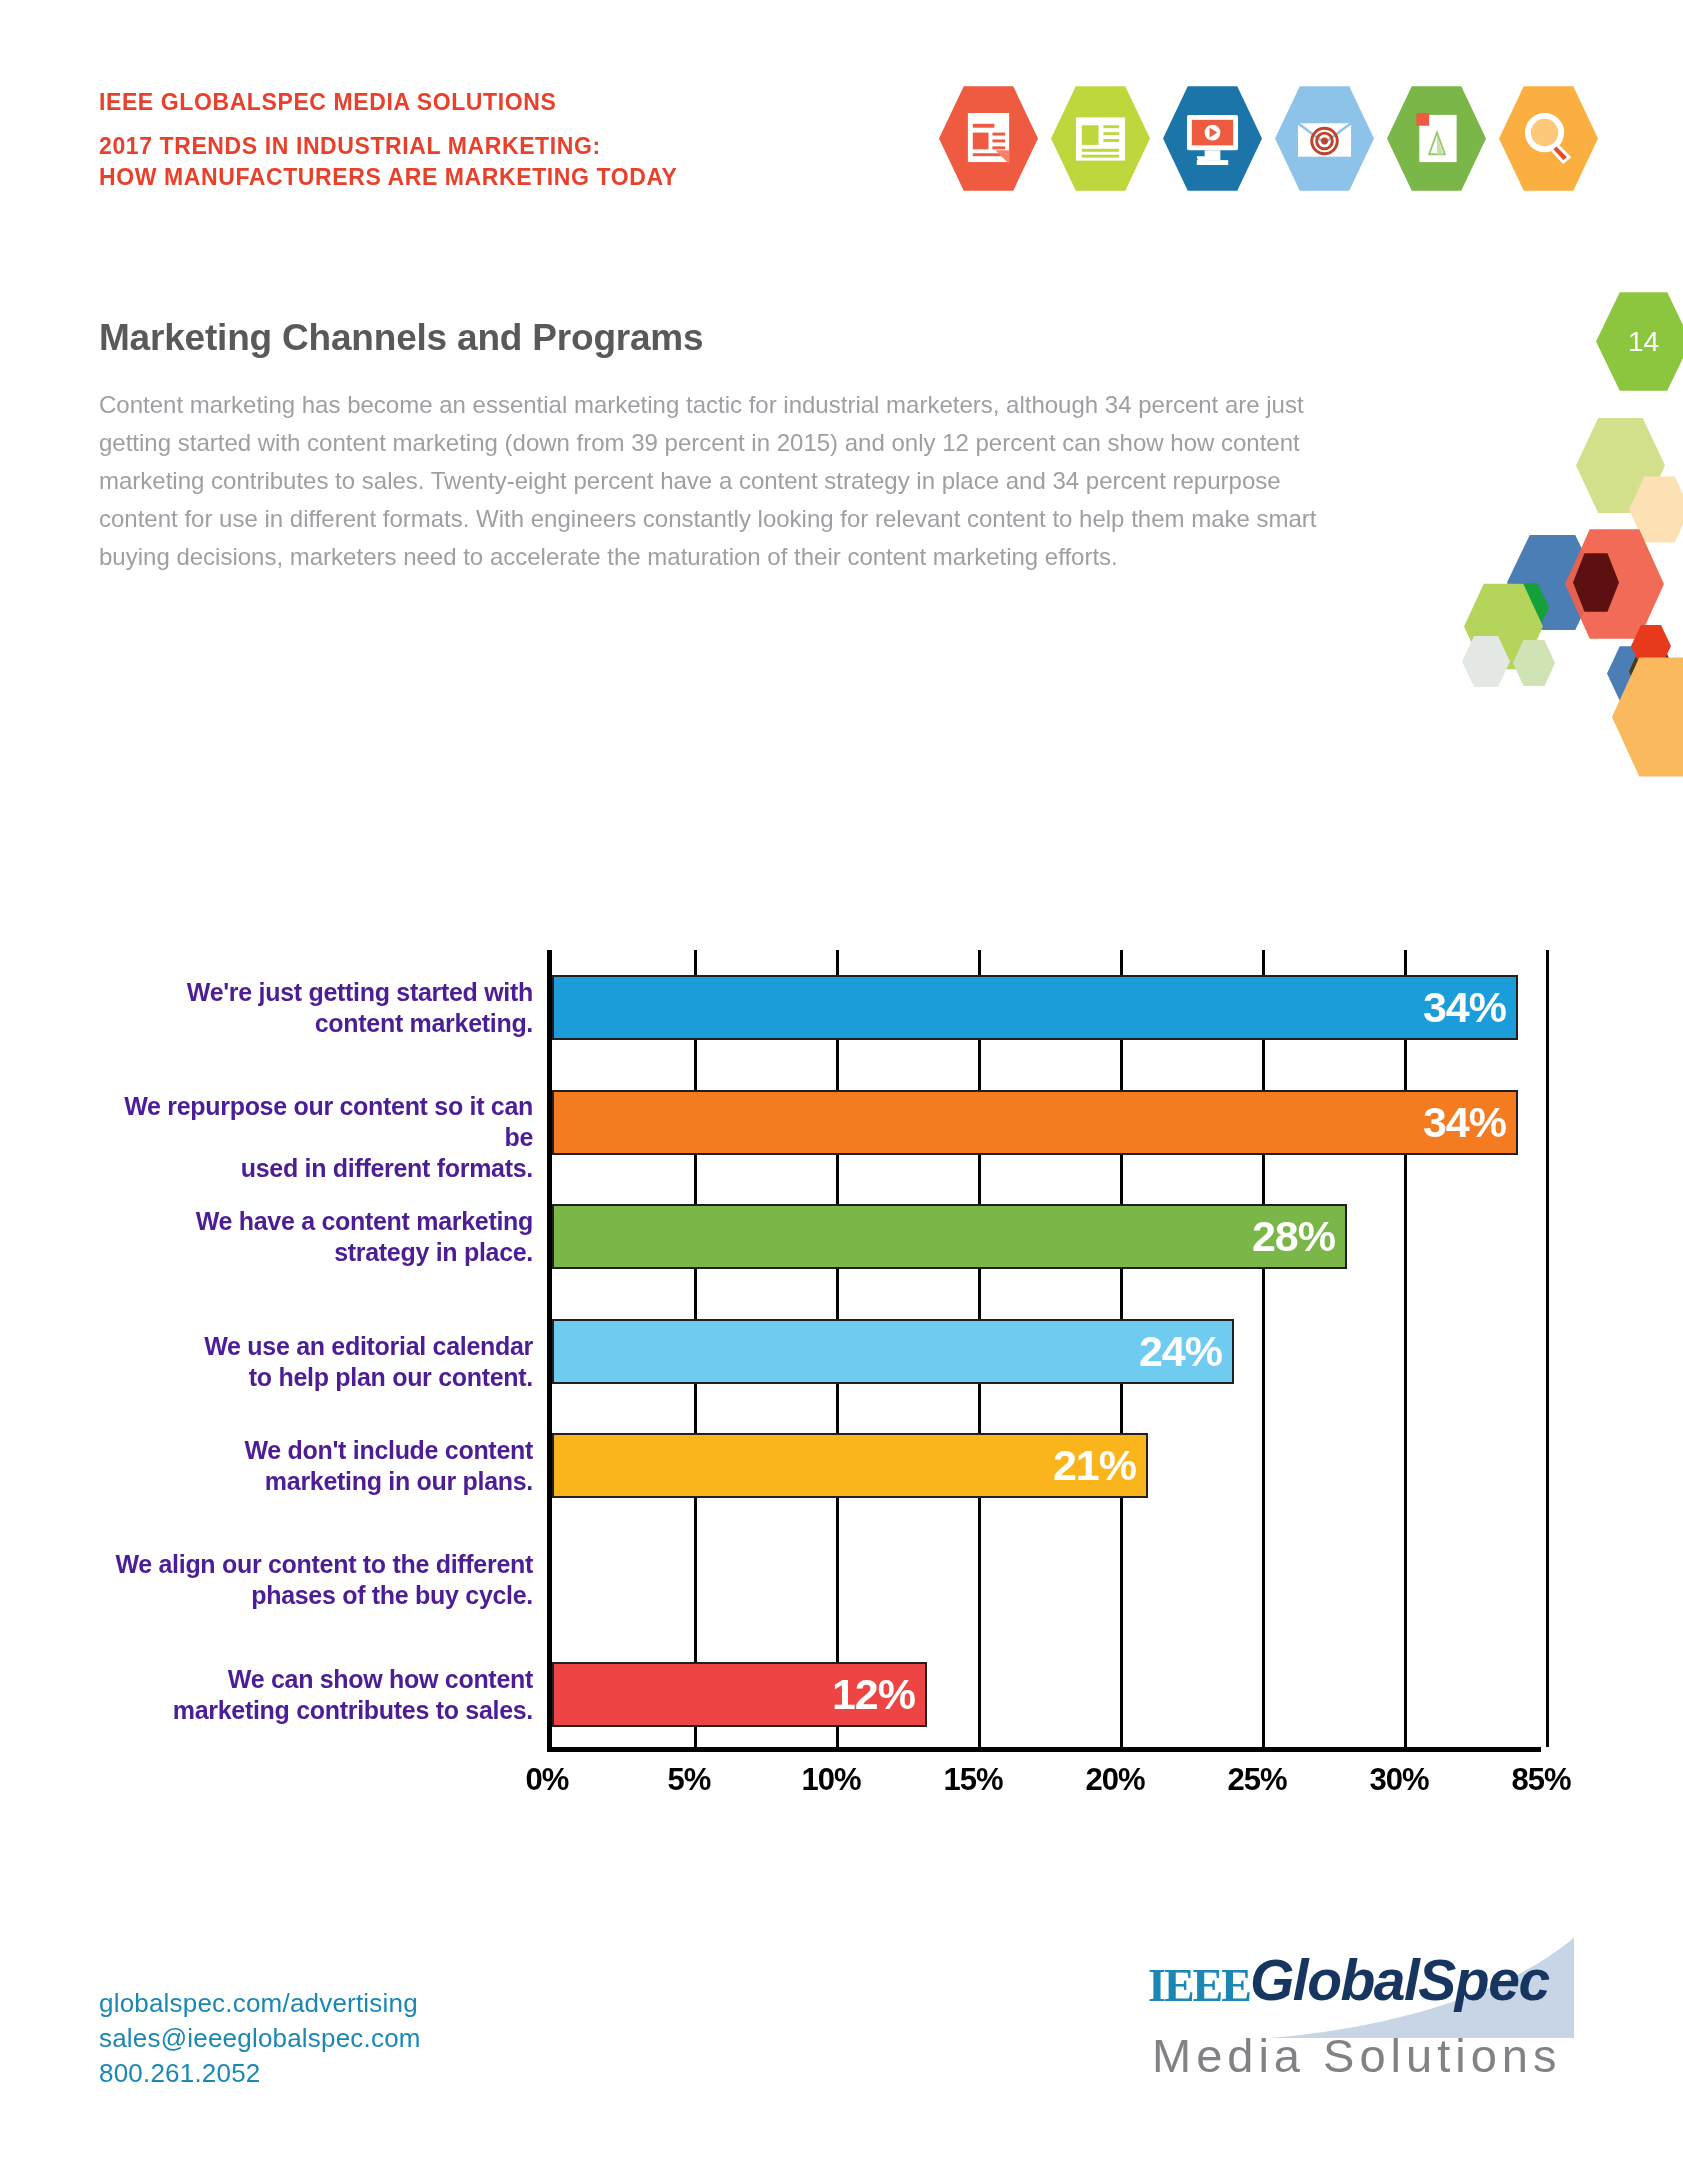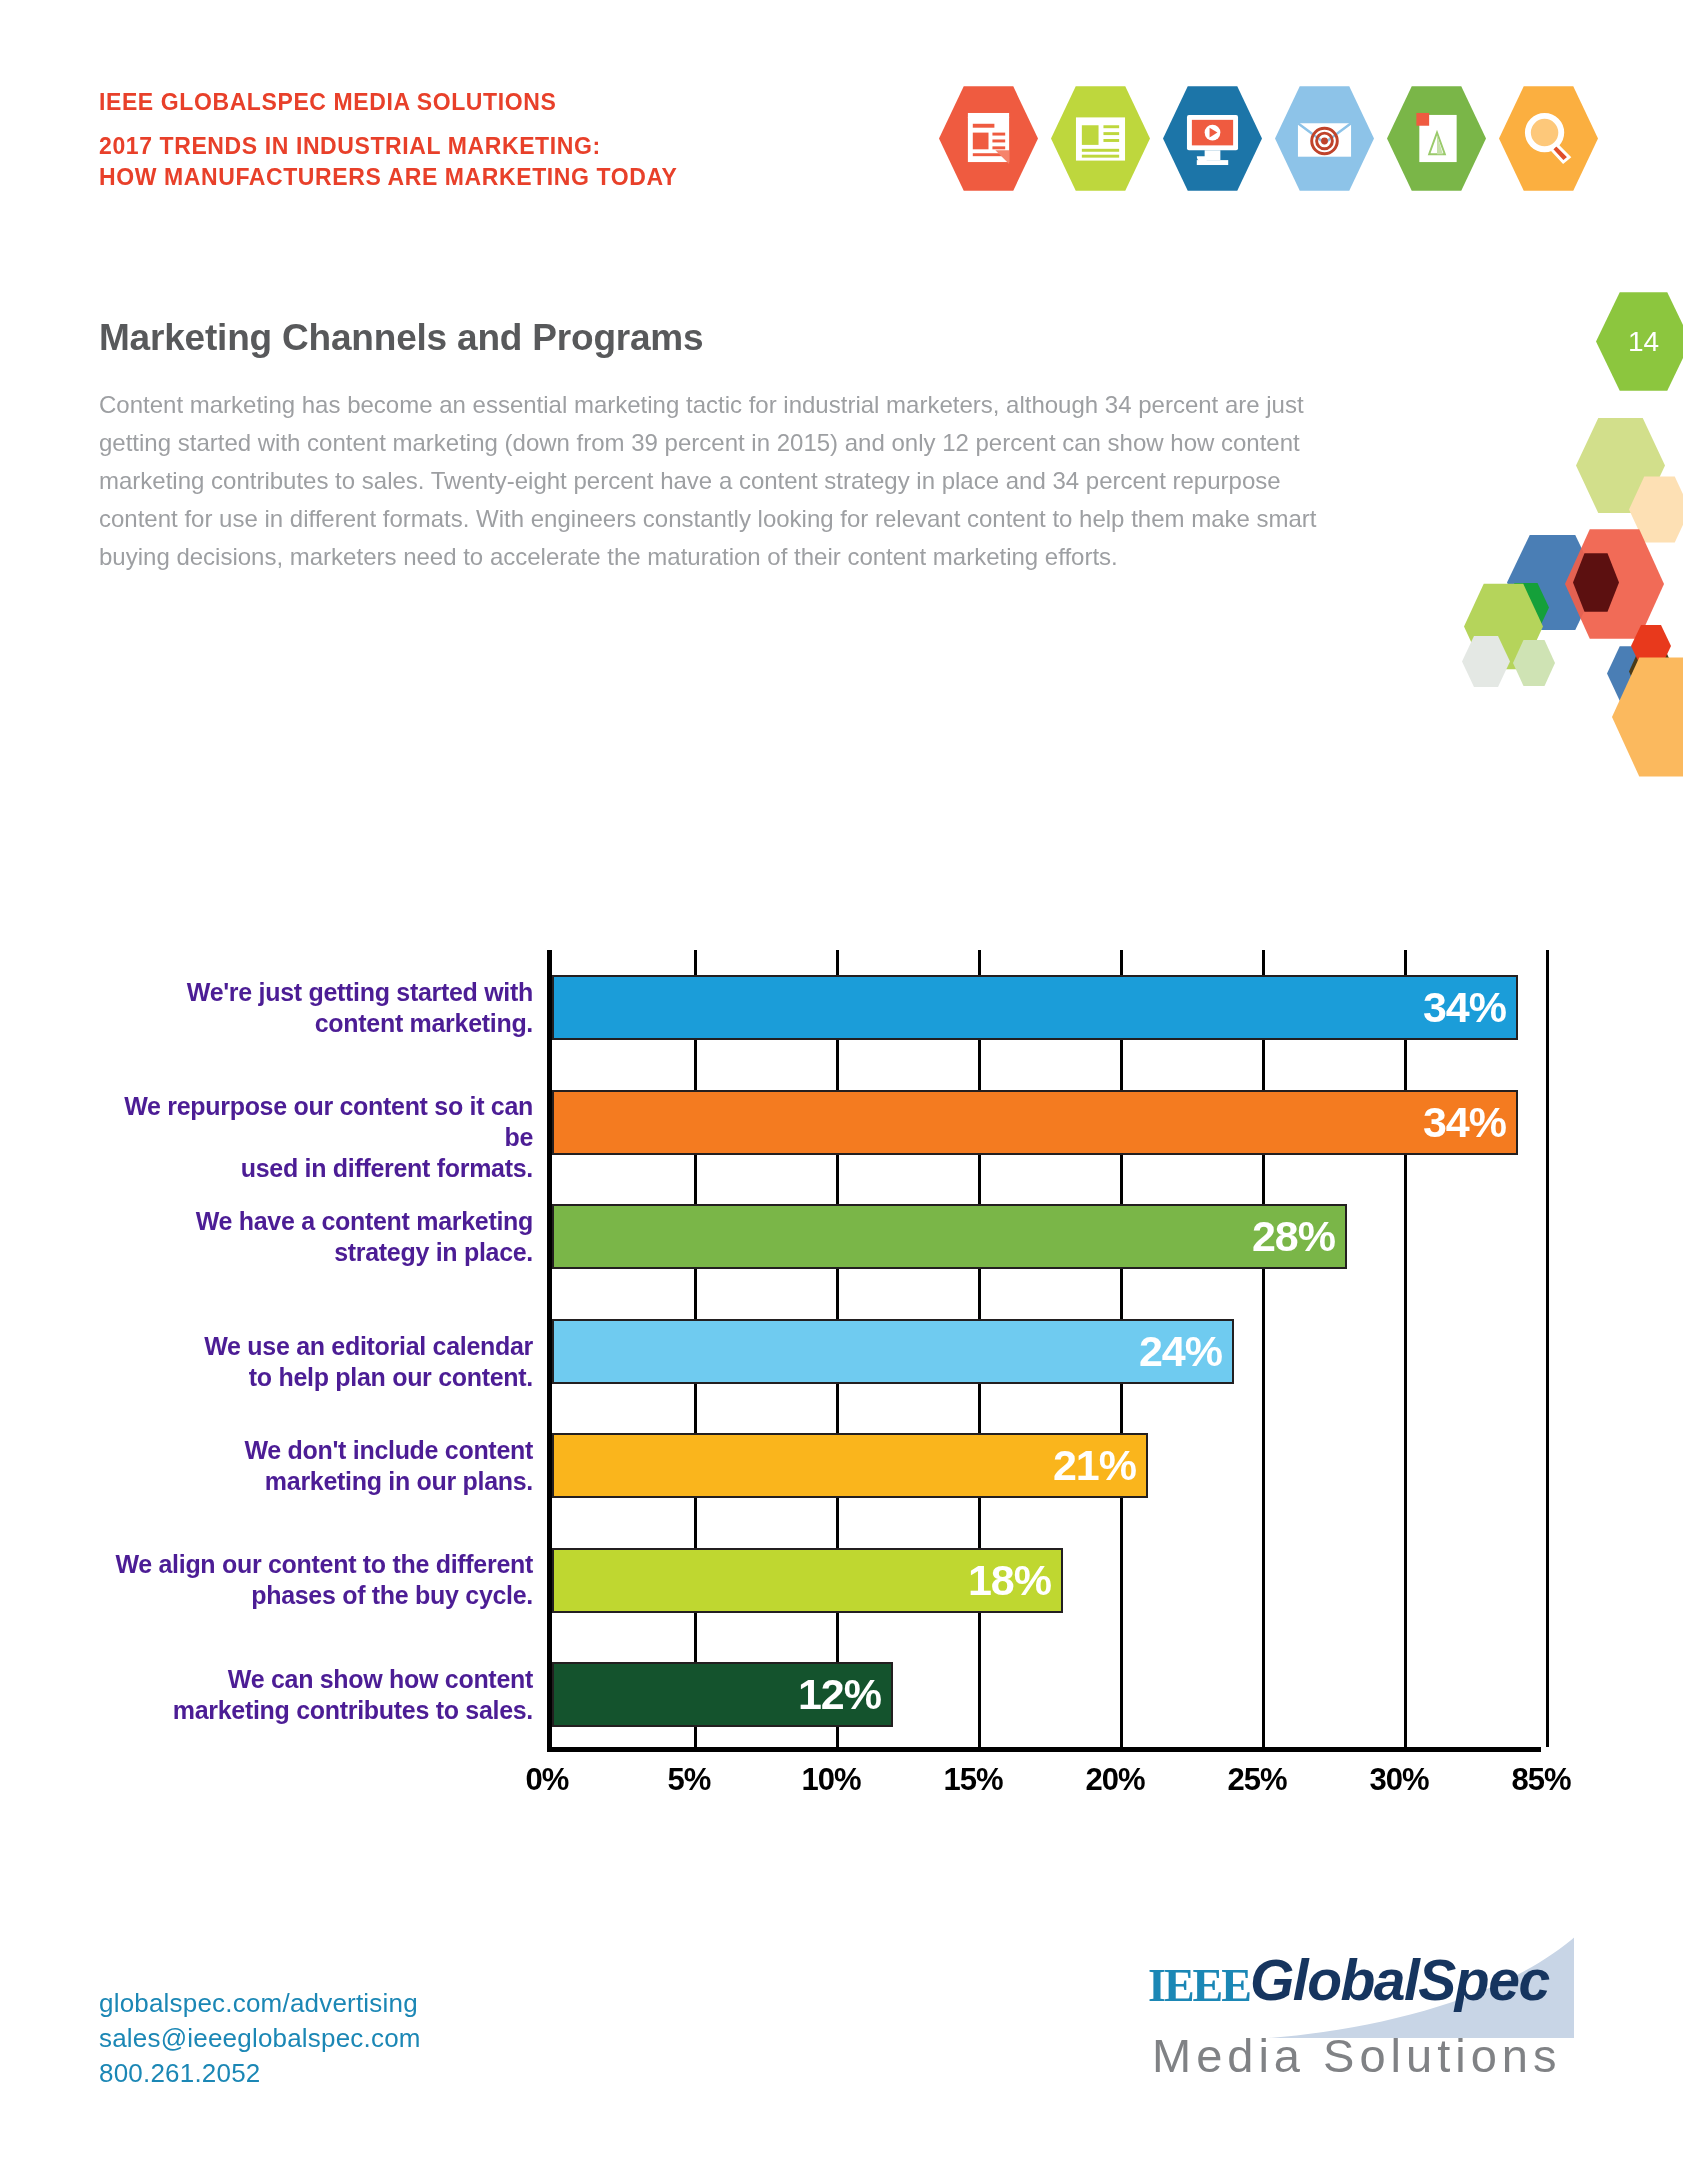--- a/index.html
+++ b/index.html
@@ -239,27 +239,22 @@
         <div class="row" style="top: 344px; height: 115px; width: 994px;">
           <div class="bar" style="width: 682px; background: rgb(111, 203, 240);">
             <span class="val">24%</span>
           </div>
         </div>
         <div class="row" style="top: 458px; height: 115px; width: 994px;">
           <div class="bar" style="width: 596px; background: rgb(250, 181, 28);">
             <span class="val">21%</span>
           </div>
         </div>
-        <div class="row" style="top: 573px; height: 115px; width: 994px;">
-          <div class="bar" style="width: 511px; background: rgb(191, 215, 48);">
-            <span class="val">18%</span>
-          </div>
-        </div>
         <div class="row" style="top: 687px; height: 115px; width: 994px;">
-          <div class="bar" style="width: 341px; background: #14532d;">
+          <div class="bar" style="width: 375px; background: #ef4444;">
             <span class="val">12%</span>
           </div>
         </div>
       </div>
     <div class="xticks" id="xticks">
         <div class="xtick" style="left: 0px;">0%</div>
         <div class="xtick" style="left: 142px;">5%</div>
         <div class="xtick" style="left: 284px;">10%</div>
         <div class="xtick" style="left: 426px;">15%</div>
         <div class="xtick" style="left: 568px;">20%</div>

